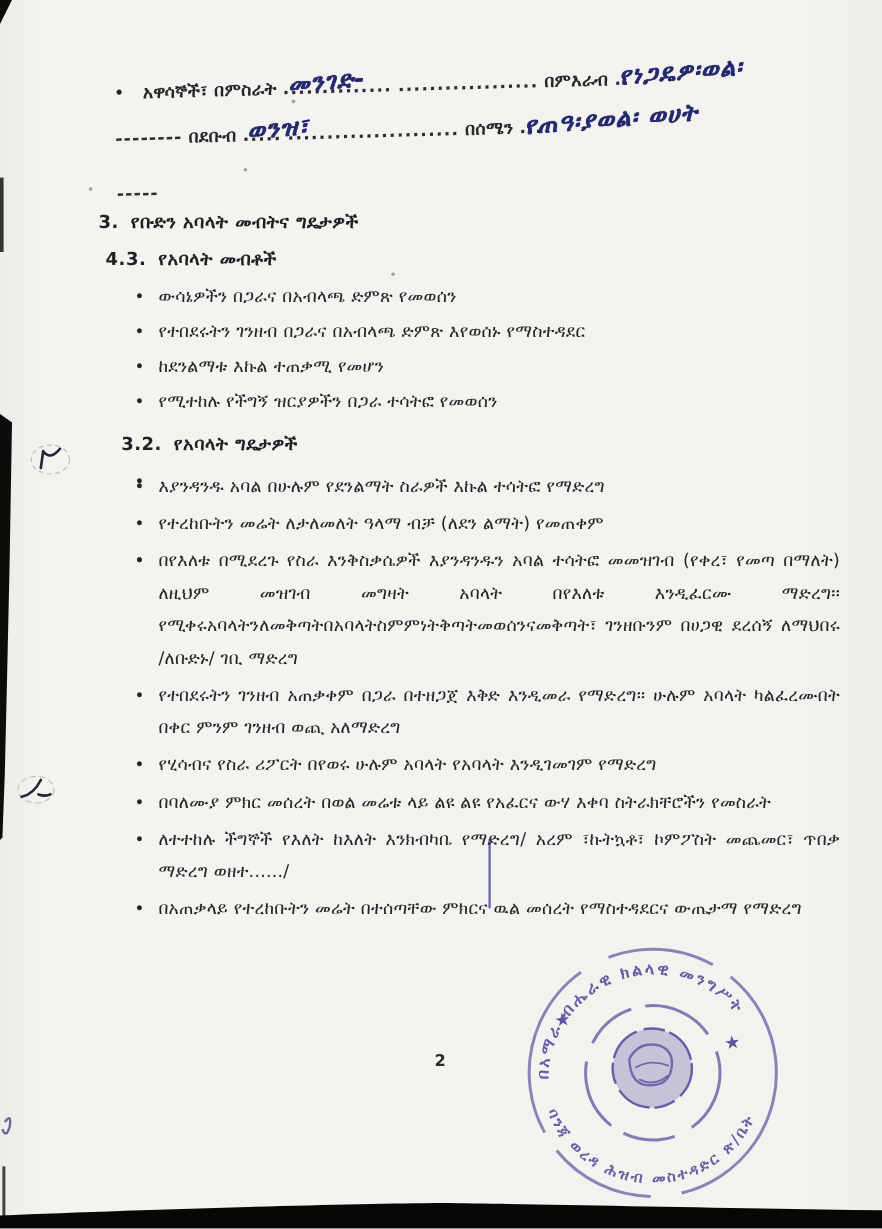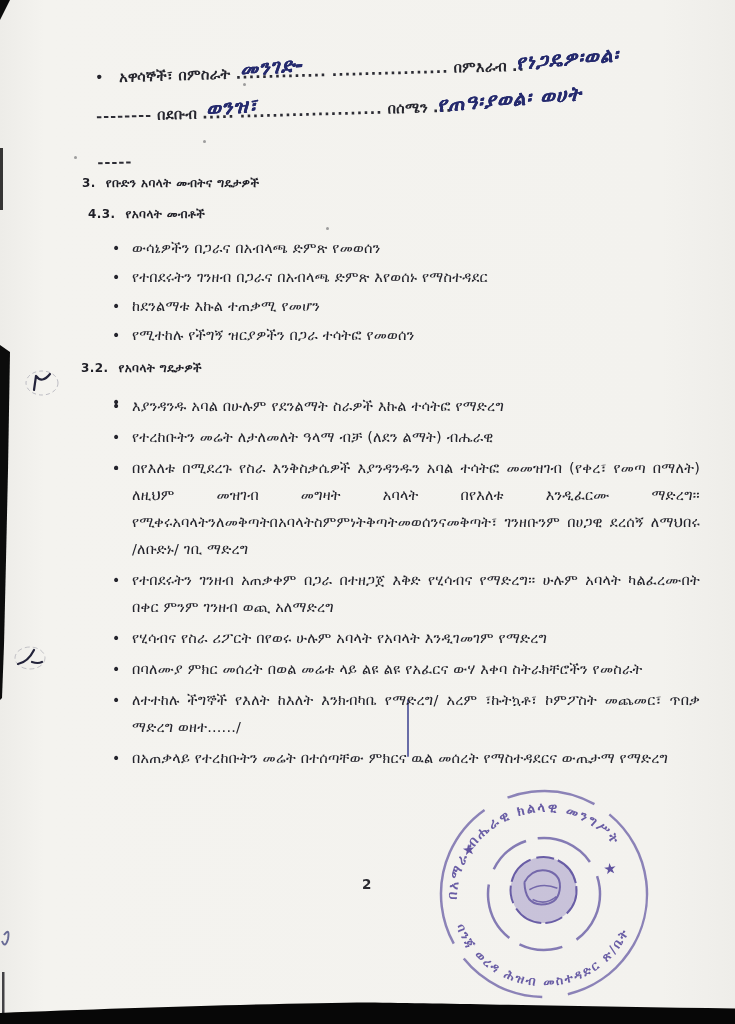--- a/index.html
+++ b/index.html
@@ -28,21 +28,21 @@
   .handwrap{position:relative;display:inline-block;}
   .hand{
     position:absolute;left:4px;bottom:2px;
     color:#252a6e;font-size:20px;font-style:italic;font-weight:600;
     letter-spacing:1px;white-space:nowrap;transform:rotate(-3deg);
     text-shadow:0 0 .6px #252a6e;
   }
   .line2{margin-top:0px;}
   .short-dashes{font-weight:700;letter-spacing:1px;margin-top:6px;font-size:14.5px;color:#2c2c34;}
   
-  .sec-head{position:absolute;font-size:12px;font-weight:700;letter-spacing:.4px;color:#1f1f27;white-space:nowrap;}
+  .sec-head{position:absolute;font-size:15px;font-weight:700;letter-spacing:.4px;color:#1f1f27;white-space:nowrap;}
   .sec-head .num{margin-right:10px;}
   .list{position:absolute;left:110px;width:590px;list-style:none;margin:0;padding:0;}
   .list li{position:relative;padding-left:22px;font-size:14.5px;letter-spacing:.2px;color:#24242c;font-weight:500;}
   .list li .bullet{position:absolute;left:2px;top:0;font-size:14px;}
   .list31 li{line-height:28px;margin-bottom:1px;}
   .list32 li{line-height:27px;margin-bottom:4px;text-align:justify;}
   
   .pagenum{position:absolute;left:362px;top:876px;font-size:13.5px;font-weight:600;color:#2a2a30;}
   
   .stamp{position:absolute;left:430px;top:780px;width:228px;height:228px;transform:rotate(-7deg);opacity:.88;mix-blend-mode:multiply;}
@@ -107,30 +107,30 @@
   <div class="sec-head" style="left:88px;top:207px">
     <span class="num">4.3.</span><span>የአባላት መብቶች</span>
   </div>
   <ul class="list list31" style="top:234px">
     <li><span class="bullet">•</span><span>ውሳኔዎችን በጋራና በአብላጫ ድምጽ የመወሰን</span></li>
     <li><span class="bullet">•</span><span>የተበደሩትን ገንዘብ በጋራና በአብላጫ ድምጽ እየወሰኑ የማስተዳደር</span></li>
     <li><span class="bullet">•</span><span>ከደንልማቱ እኩል ተጠቃሚ የመሆን</span></li>
     <li><span class="bullet">•</span><span>የሚተከሉ የችግኝ ዝርያዎችን በጋራ ተሳትፎ የመወሰን</span></li>
   </ul>
 
-  <div class="sec-head" style="left:81px;top:361px">
+  <div class="sec-head" style="left:101px;top:361px">
     <span class="num">3.2.</span><span>የአባላት ግዴታዎች</span>
   </div>
   <ul class="list list32" style="top:389px">
     <li><span class="bullet">•</span></li>
     <li><span class="bullet">•</span><span>እያንዳንዱ አባል በሁሉም የደንልማት ስራዎች እኩል ተሳትፎ የማድረግ</span></li>
-    <li><span class="bullet">•</span><span>የተረከቡትን መሬት ለታለመለት ዓላማ ብቻ (ለደን ልማት) ብሔራዊ</span></li>
+    <li><span class="bullet">•</span><span>የተረከቡትን መሬት ለታለመለት ዓላማ ብቻ (ለደን ልማት) የመጠቀም</span></li>
     <li><span class="bullet">•</span></li>
     <li><span class="bullet">•</span><span>በየእለቱ በሚደረጉ የስራ እንቅስቃሴዎች እያንዳንዱን አባል ተሳትፎ መመዝገብ (የቀረ፣ የመጣ በማለት) ለዚህም መዝገብ መግዛት አባላት በየእለቱ እንዲፈርሙ ማድረግ፡፡ የሚቀሩአባላትንለመቅጣትበአባላትስምምነትቅጣትመወሰንናመቅጣት፣ ገንዘቡንም በሀጋዊ ደረሰኝ ለማህበሩ /ለቡድኑ/ ገቢ ማድረግ</span></li>
-    <li><span class="bullet">•</span><span>የተበደሩትን ገንዘብ አጠቃቀም በጋራ በተዘጋጀ እቅድ የሂሳብና የማድረግ፡፡ ሁሉም አባላት ካልፈረሙበት በቀር ምንም ገንዘብ ወጪ አለማድረግ</span></li>
+    <li><span class="bullet">•</span><span>የተበደሩትን ገንዘብ አጠቃቀም በጋራ በተዘጋጀ እቅድ እንዲመራ የማድረግ፡፡ ሁሉም አባላት ካልፈረሙበት በቀር ምንም ገንዘብ ወጪ አለማድረግ</span></li>
     <li><span class="bullet">•</span><span>የሂሳብና የስራ ሪፖርት በየወሩ ሁሉም አባላት የአባላት እንዲገመገም የማድረግ</span></li>
     <li><span class="bullet">•</span><span>በባለሙያ ምክር መሰረት በወል መሬቱ ላይ ልዩ ልዩ የአፈርና ውሃ እቀባ ስትራክቸሮችን የመስራት</span></li>
     <li><span class="bullet">•</span><span>ለተተከሉ ችግኞች የእለት ከእለት እንክብካቤ የማድረግ/ አረም ፣ኩትኳቶ፣ ኮምፖስት መጨመር፣ ጥበቃ ማድረግ ወዘተ....../</span></li>
     <li><span class="bullet">•</span><span>በአጠቃላይ የተረከቡትን መሬት በተሰጣቸው ምክርና ዉል መሰረት የማስተዳደርና ውጤታማ የማድረግ</span></li>
   </ul>
 
   <div class="pagenum">2</div>
 
   <svg class="stamp" viewBox="0 0 228 228">
     <defs>

